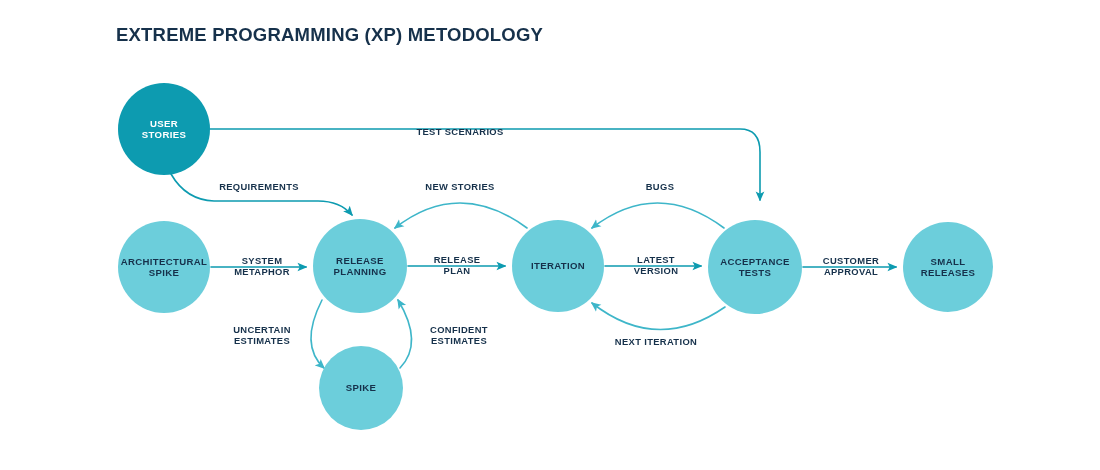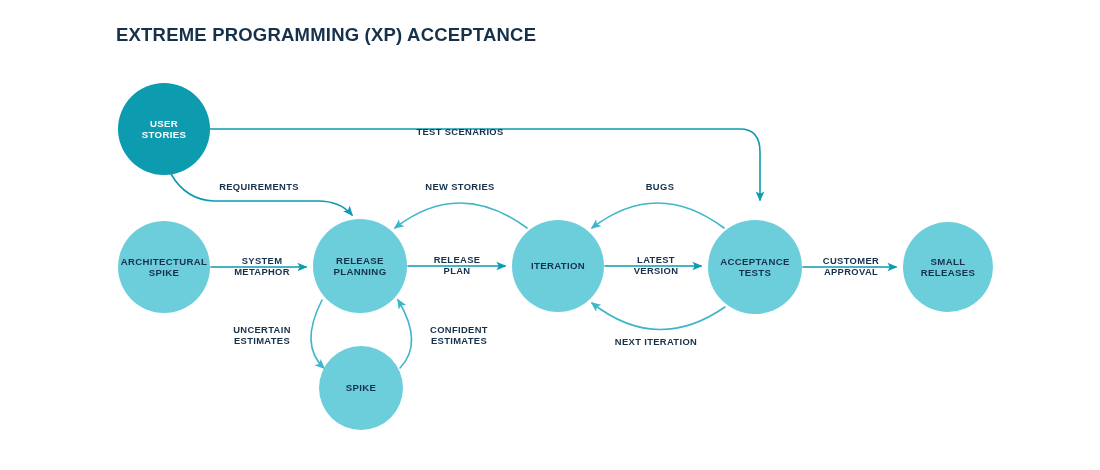--- a/index.html
+++ b/index.html
@@ -61,21 +61,21 @@
     stroke-linecap: round;
   }
   .edge-dark { stroke: #0d9bb0; }
   .edge-light { stroke: #3eb6c9; }
 </style>
 </head>
 <body>
 
 <div id="canvas">
 
-  <div id="page-title">EXTREME PROGRAMMING (XP) ACCEPTANCE</div>
+  <div id="page-title">EXTREME PROGRAMMING (XP) METODOLOGY</div>
 
   <svg id="diagram" viewBox="0 0 1100 470">
     <defs>
       <marker id="arrow-dark" viewBox="0 0 10 10" refX="8.6" refY="5" markerWidth="6.2" markerHeight="6.2" orient="auto-start-reverse">
         <path d="M 0 0.6 L 10 5 L 0 9.4 L 2.3 5 Z" fill="#0d9bb0"></path>
       </marker>
       <marker id="arrow-light" viewBox="0 0 10 10" refX="8.6" refY="5" markerWidth="6.2" markerHeight="6.2" orient="auto-start-reverse">
         <path d="M 0 0.6 L 10 5 L 0 9.4 L 2.3 5 Z" fill="#3eb6c9"></path>
       </marker>
     </defs>

